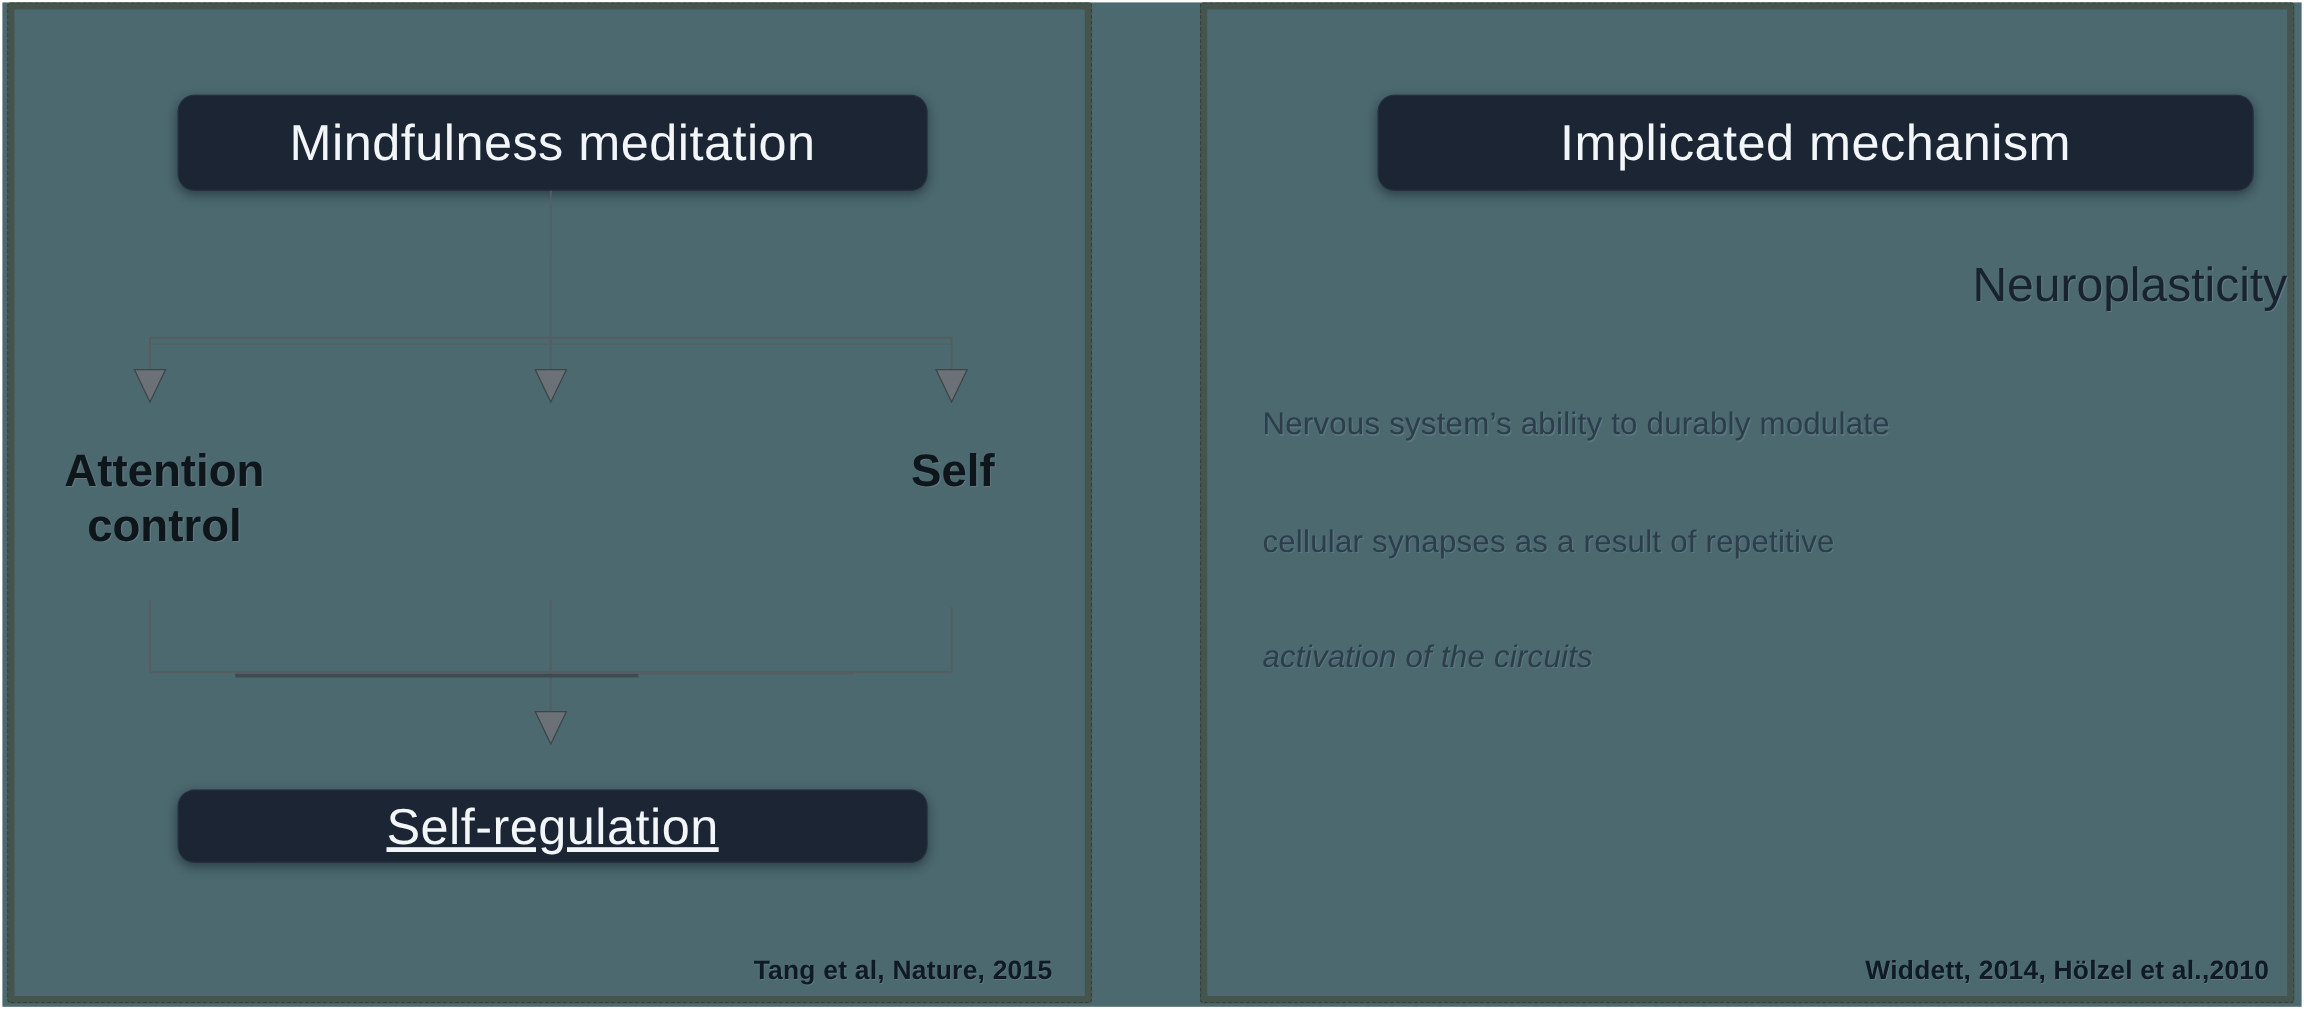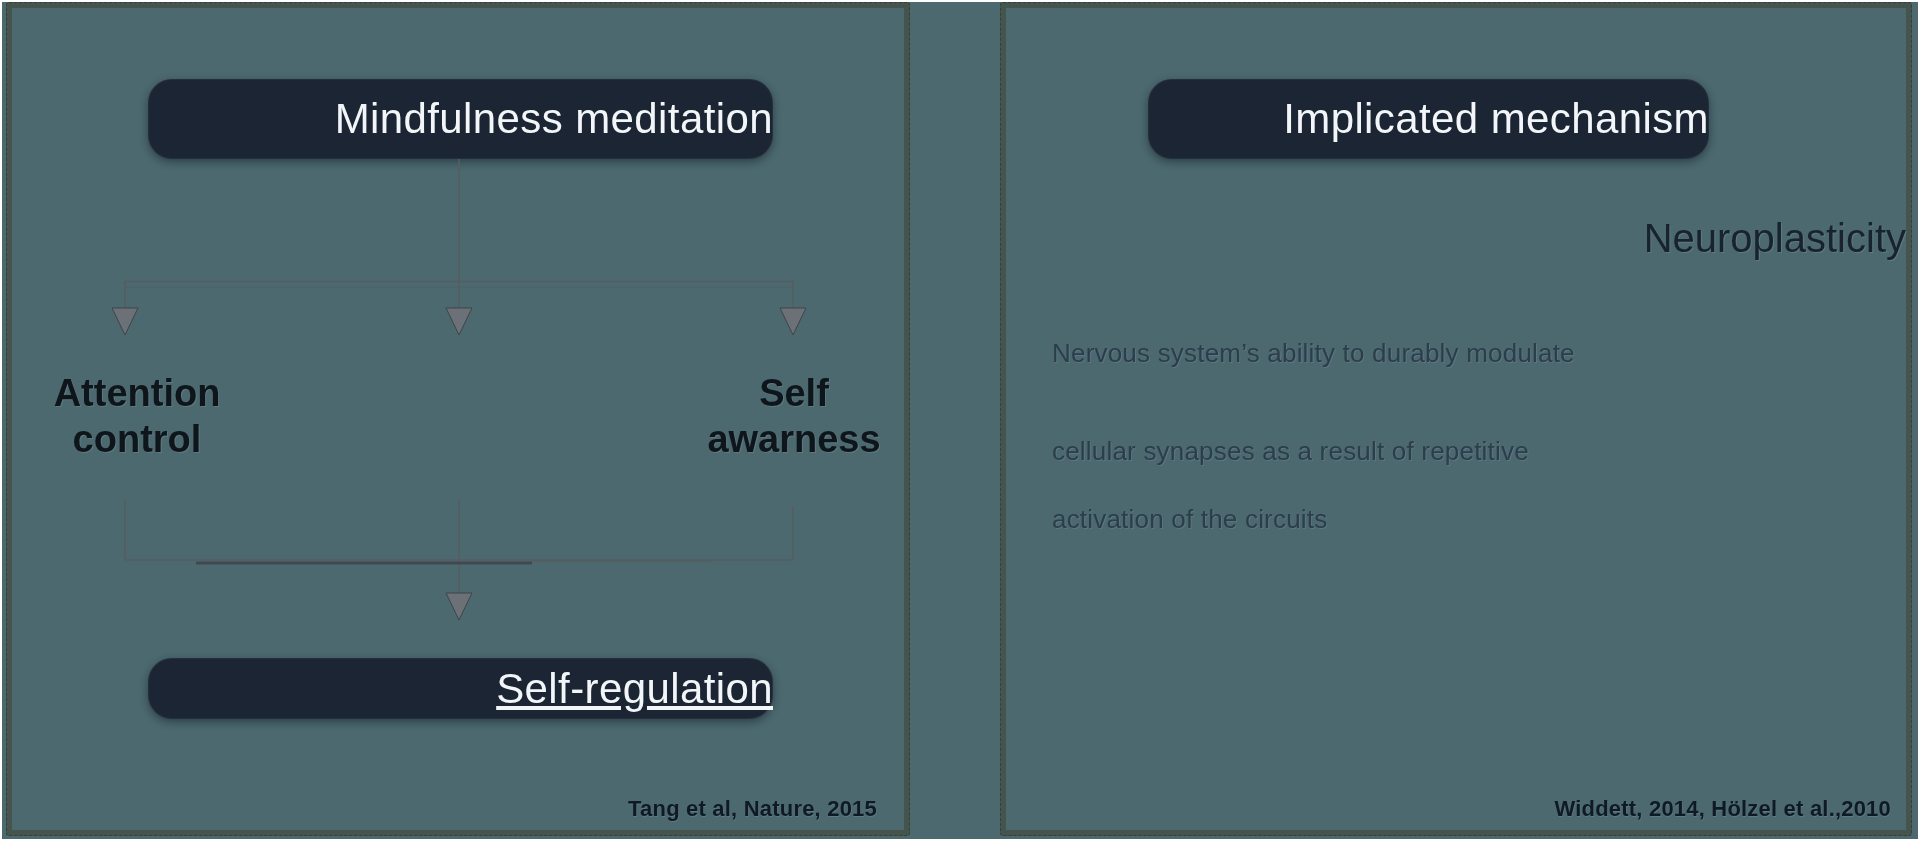--- a/index.html
+++ b/index.html
@@ -4,44 +4,44 @@
 <style>
   html,body{margin:0;padding:0;background:#ffffff;}
   body{width:1920px;height:841px;overflow:hidden;font-family:"Liberation Sans",sans-serif;}
   .stage{position:relative;width:1920px;height:841px;background:#ffffff;}
   .canvas{position:absolute;left:2px;top:2px;right:2px;bottom:2px;background:var(--background,#4c6970);}
   .panel{position:absolute;top:2px;height:822px;border:6px solid var(--panel-border,#46544e);border-radius:3px;background:var(--background,#4c6970);}
   .panel::after{content:"";position:absolute;inset:-6px;border:1px dashed rgba(17,28,26,0.35);border-radius:3px;pointer-events:none;}
   #panel-left{left:6px;width:892px;}
   #panel-right{left:1000px;width:900px;}
 
-  .node{position:absolute;display:flex;align-items:center;justify-content:flex-end;
+  .node{position:absolute;display:flex;align-items:center;justify-content:center;
         background:var(--node-bg,#1b2533);color:var(--node-text,#f3f6f8);
-        border-radius:24px;font-size:42px;letter-spacing:.4px;
+        border-radius:14px;font-size:42px;letter-spacing:.4px;
         box-shadow:0 3px 9px rgba(8,14,20,.45), inset 0 0 0 1px rgba(255,255,255,.05);}
   .title-node{left:136px;top:71px;width:625px;height:80px;}
-  #panel-right .title-node{left:142px;width:561px;}
+  #panel-right .title-node{left:142px;width:730px;}
   .result-node{left:136px;top:650px;width:625px;height:61px;text-decoration:underline;}
 
   .connectors{position:absolute;left:0;top:0;width:892px;height:822px;pointer-events:none;}
 
   .branch-label{position:absolute;width:300px;text-align:center;font-size:38px;font-weight:600;
         line-height:46px;color:var(--label-text,#0e161c);
         text-shadow:1px 1px 0 rgba(135,160,168,.30);}
   .branch-0{left:-25px;top:362px;}
   .branch-1{left:300px;top:362px;}
   .branch-2{left:632px;top:362px;}
 
   .subtitle{position:absolute;left:0;top:208px;width:100%;text-align:right;
         font-size:40px;font-weight:400;color:var(--heading-text,#18232f);
         text-shadow:1px 1px 0 rgba(135,160,168,.30);}
   .body-line{position:absolute;left:46px;white-space:nowrap;font-size:26px;
         color:var(--body-text,#2c3d4c);letter-spacing:.2px;
         text-shadow:1px 1px 0 rgba(130,155,165,.28);}
-  .line-0{top:330px;} .line-1{top:428px;} .line-2{top:496px;}
+  .line-0{top:330px;} .line-1{top:428px;} .line-2{top:524px;font-style:italic;}
 
   .citation{position:absolute;bottom:8px;font-size:22px;font-weight:700;
         color:var(--citation-text,#0f1a24);letter-spacing:.2px;
         text-shadow:0.5px 0.5px 0 rgba(130,155,165,.35);}
   #panel-left .citation{right:27px;}
   #panel-right .citation{right:15px;}
 </style>
 </head>
 <body>
 
@@ -74,21 +74,20 @@
       <line x1="520" y1="553.5" x2="700" y2="553.5" stroke="var(--line)" stroke-width="2" opacity="0.6"></line>
       <polygon points="434,585 460,585 447,612" fill="var(--arrow-fill)" stroke="var(--arrow-stroke)" stroke-width="1"></polygon>
     </svg>
 
     <div class="branch-label branch-0">
       <div>Attention</div>
       <div>control</div>
     </div>
     <div class="branch-label branch-2">
       <div>Self</div>
-      <div>awarness</div>
     </div>
 
     <div class="node result-node">
       <span>Self-regulation</span>
     </div>
 
     <div class="citation">Tang et al, Nature, 2015</div>
   </div>
 
   <div class="panel" id="panel-right">

